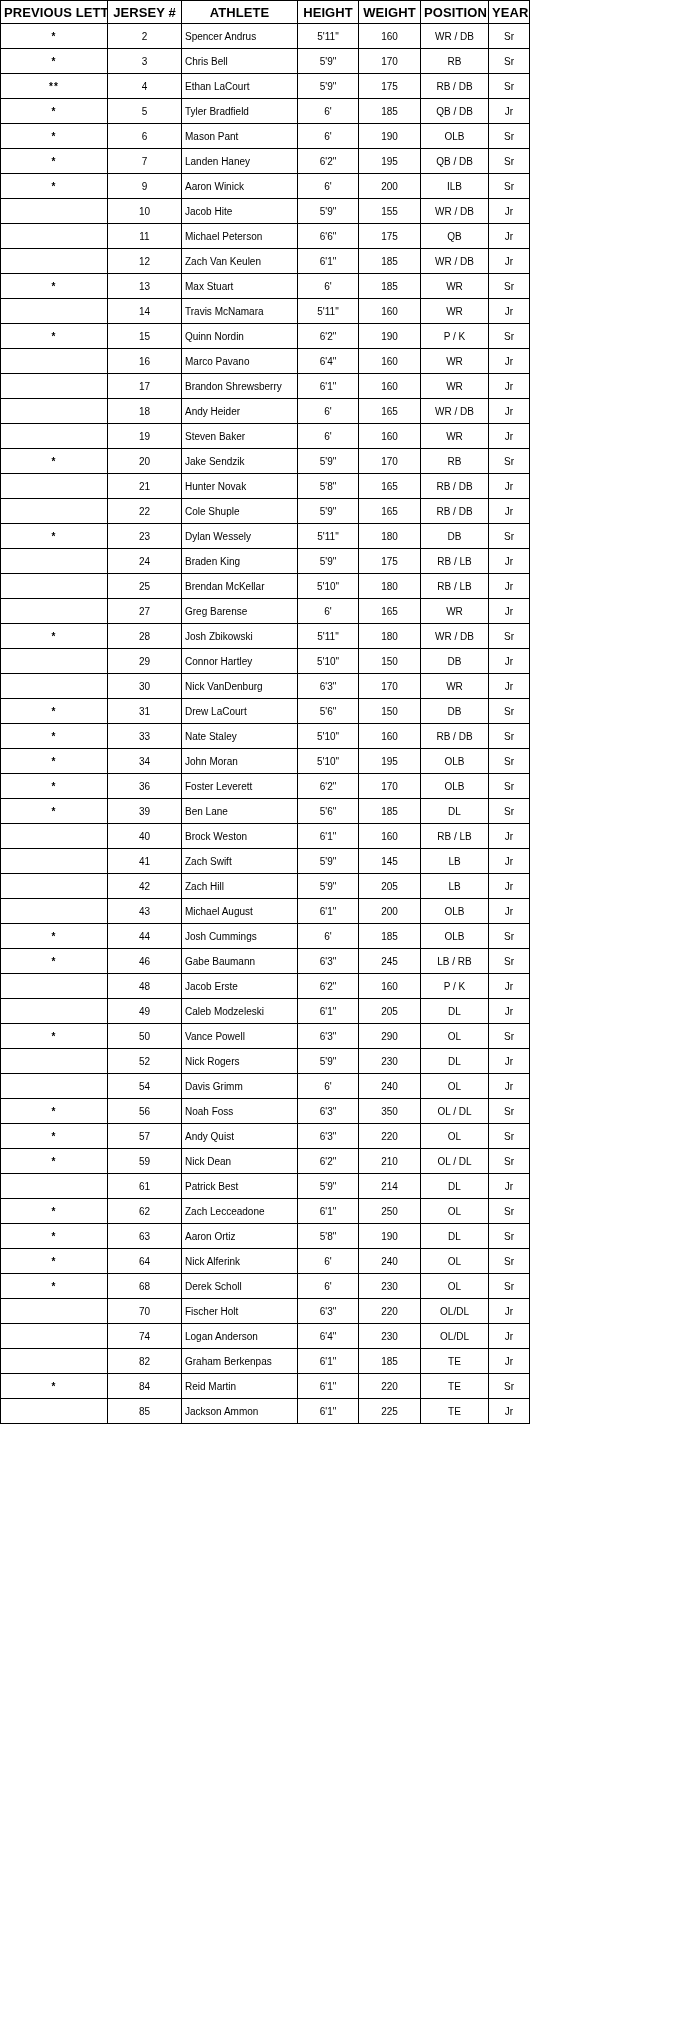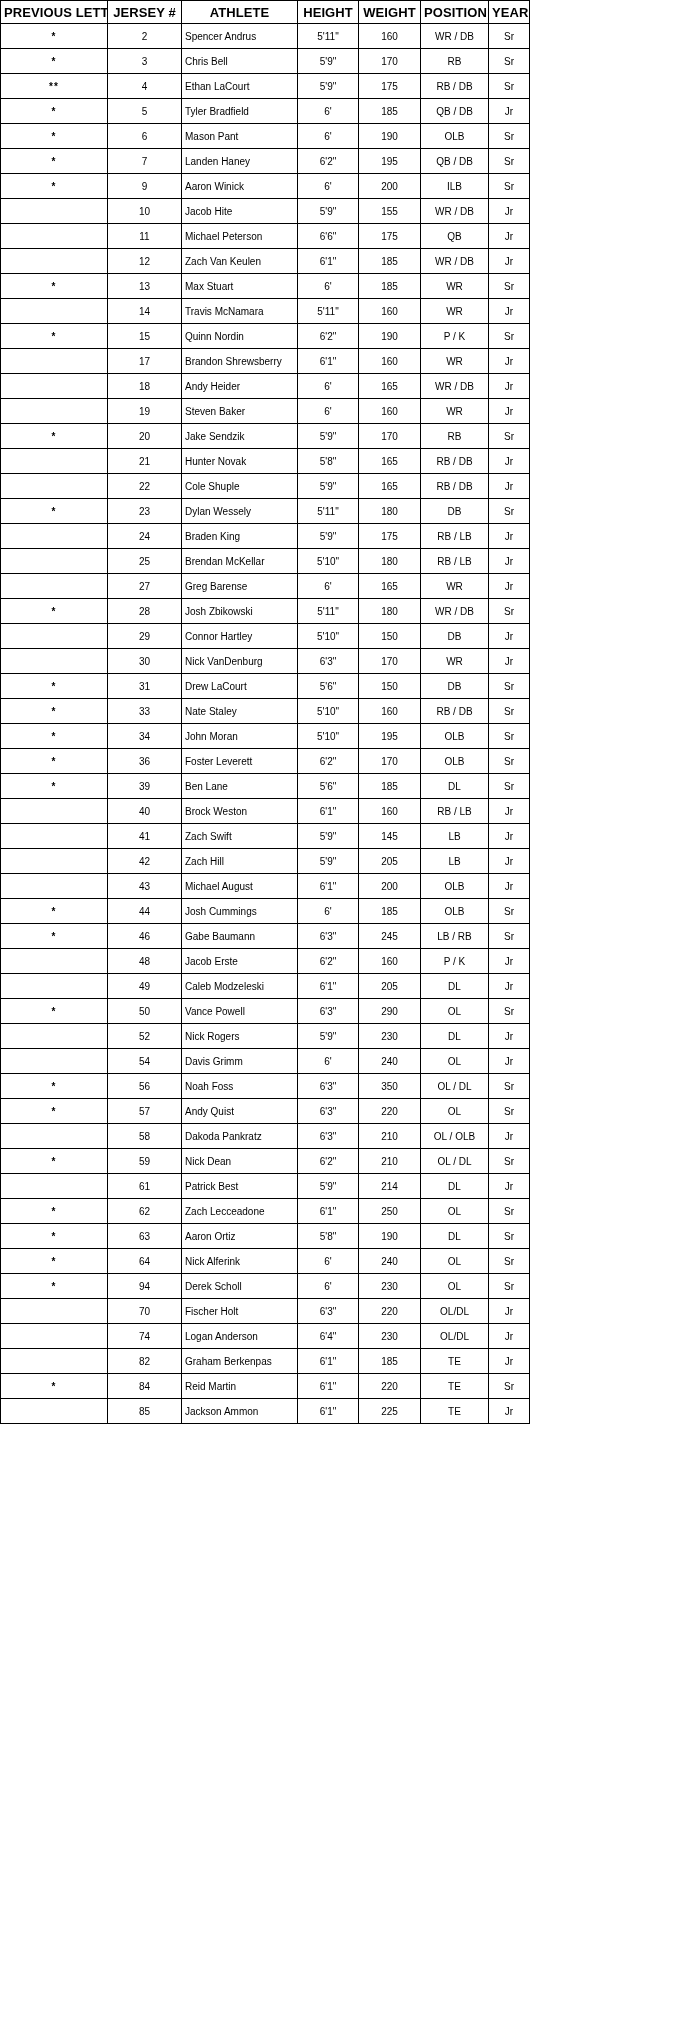--- a/index.html
+++ b/index.html
@@ -198,20 +198,29 @@
           <td class="prev">*</td>
           <td class="center jersey">15</td>
           <td class="left athlete">Quinn Nordin</td>
           <td class="center">6'2"</td>
           <td class="center">190</td>
           <td class="center">P / K</td>
           <td class="center">Sr</td>
         </tr>
         <tr>
           <td class="prev"></td>
+          <td class="center jersey">16</td>
+          <td class="left athlete">Marco Pavano</td>
+          <td class="center">6'4"</td>
+          <td class="center">160</td>
+          <td class="center">WR</td>
+          <td class="center">Jr</td>
+        </tr>
+        <tr>
+          <td class="prev"></td>
           <td class="center jersey">17</td>
           <td class="left athlete">Brandon Shrewsberry</td>
           <td class="center">6'1"</td>
           <td class="center">160</td>
           <td class="center">WR</td>
           <td class="center">Jr</td>
         </tr>
         <tr>
           <td class="prev"></td>
           <td class="center jersey">18</td>
@@ -476,29 +485,20 @@
         <tr>
           <td class="prev">*</td>
           <td class="center jersey">57</td>
           <td class="left athlete">Andy Quist</td>
           <td class="center">6'3"</td>
           <td class="center">220</td>
           <td class="center">OL</td>
           <td class="center">Sr</td>
         </tr>
         <tr>
-          <td class="prev"></td>
-          <td class="center jersey">58</td>
-          <td class="left athlete">Dakoda Pankratz</td>
-          <td class="center">6'3"</td>
-          <td class="center">210</td>
-          <td class="center">OL / OLB</td>
-          <td class="center">Jr</td>
-        </tr>
-        <tr>
           <td class="prev">*</td>
           <td class="center jersey">59</td>
           <td class="left athlete">Nick Dean</td>
           <td class="center">6'2"</td>
           <td class="center">210</td>
           <td class="center">OL / DL</td>
           <td class="center">Sr</td>
         </tr>
         <tr>
           <td class="prev"></td>
@@ -531,21 +531,21 @@
           <td class="prev">*</td>
           <td class="center jersey">64</td>
           <td class="left athlete">Nick Alferink</td>
           <td class="center">6'</td>
           <td class="center">240</td>
           <td class="center">OL</td>
           <td class="center">Sr</td>
         </tr>
         <tr>
           <td class="prev">*</td>
-          <td class="center jersey">94</td>
+          <td class="center jersey">68</td>
           <td class="left athlete">Derek Scholl</td>
           <td class="center">6'</td>
           <td class="center">230</td>
           <td class="center">OL</td>
           <td class="center">Sr</td>
         </tr>
         <tr>
           <td class="prev"></td>
           <td class="center jersey">70</td>
           <td class="left athlete">Fischer Holt</td>

